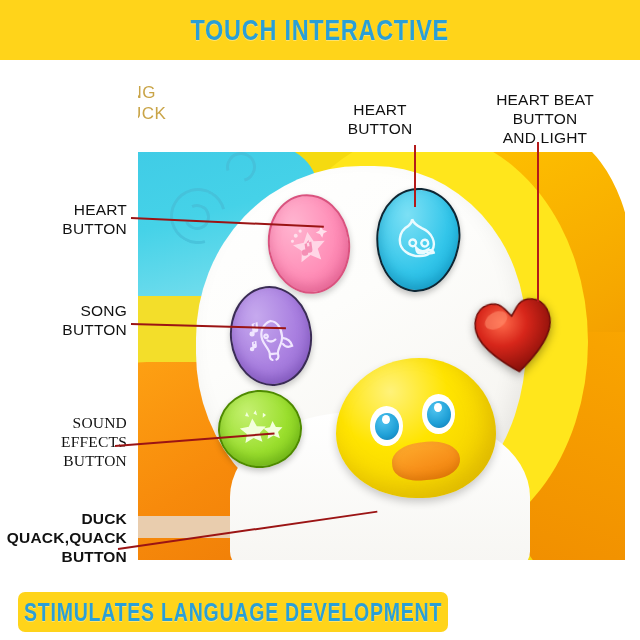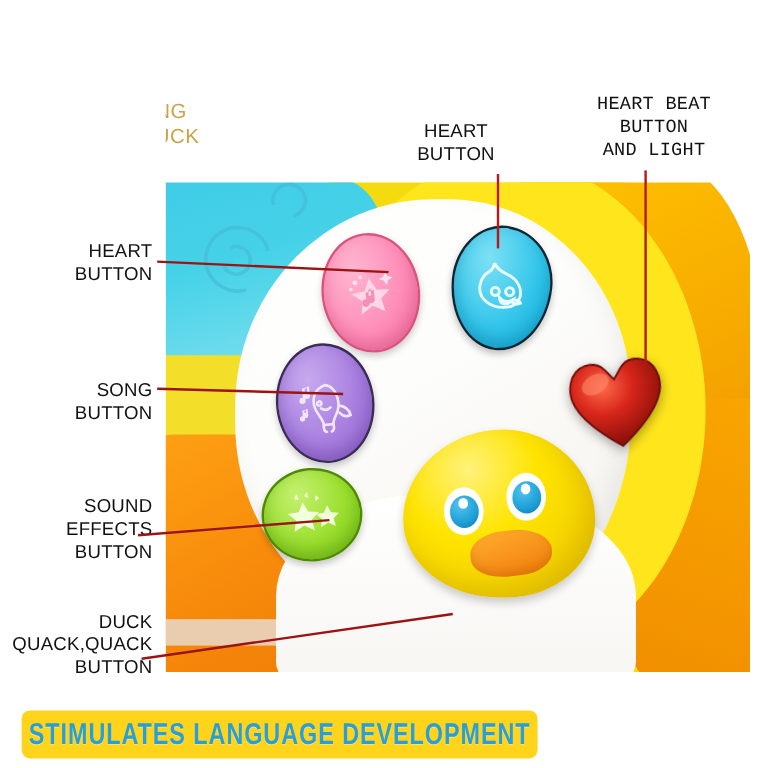--- a/index.html
+++ b/index.html
@@ -192,20 +192,23 @@
   .lead.v{ width:2px; background:#B41A1A; }
 
   .mask-left{ position:absolute; left:0; top:60px; width:138px; height:500px; background:#fff; }
   .mask-right{ position:absolute; left:625px; top:60px; width:15px; height:500px; background:#fff; }
 </style>
 </head>
 <body>
 
 <div id="page">
 
+  <div class="top-banner">
+    <div class="banner-text">TOUCH INTERACTIVE</div>
+  </div>
 
   <div class="product-title">EQ FLAPPING
 YELLOW DUCK</div>
 
   <div class="photo">
 
     <div class="body-yellow"></div>
     <div class="wing-orange"></div>
     <div class="wing-orange-b"></div>
     <div class="body-yellow2"></div>
@@ -299,39 +302,39 @@
 
   </div>
 
   <div class="mask-left"></div>
   <div class="mask-right"></div>
 
   <div class="label r" style="left:12px; top:200px; width:115px;">HEART
 BUTTON</div>
   <div class="lead" style="left:131px; top:217px; width:193px; height:2px; transform:rotate(2.6deg);"></div>
 
-  <div class="label r" style="left:12px; top:316px; width:115px;">SONG
+  <div class="label r" style="left:12px; top:301px; width:115px;">SONG
 BUTTON</div>
   <div class="lead" style="left:131px; top:323px; width:155px; height:2px; transform:rotate(1.6deg);"></div>
 
-  <div class="label r" style="left:12px; top:413px; width:115px;">SOUND
+  <div class="label r" style="left:12px; top:413px; width:115px;font-family:Liberation Serif, serif;">SOUND
 EFFECTS
 BUTTON</div>
   <div class="lead" style="left:115px; top:445px; width:160px; height:2px; transform:rotate(-4.5deg);"></div>
 
-  <div class="label r" style="left:4px; top:509px; width:123px;">DUCK
+  <div class="label r" style="left:4px; top:509px; width:123px;font-weight:bold;">DUCK
 QUACK,QUACK
 BUTTON</div>
   <div class="lead" style="left:118px; top:548px; width:262px; height:2px; transform:rotate(-8.2deg);"></div>
 
   <div class="label c" style="left:325px; top:100px; width:110px;">HEART
 BUTTON</div>
   <div class="lead v" style="left:414px; top:145px; height:62px;"></div>
 
-  <div class="label c" style="left:470px; top:78px; width:150px;font-family:Liberation Mono, monospace;">HEART BEAT
+  <div class="label c" style="left:470px; top:90px; width:150px;">HEART BEAT
 BUTTON
 AND LIGHT</div>
   <div class="lead v" style="left:537px; top:142px; height:160px;"></div>
 
   <div class="bottom-banner">
     <div class="banner-text">STIMULATES LANGUAGE DEVELOPMENT</div>
   </div>
 
 </div>
 

